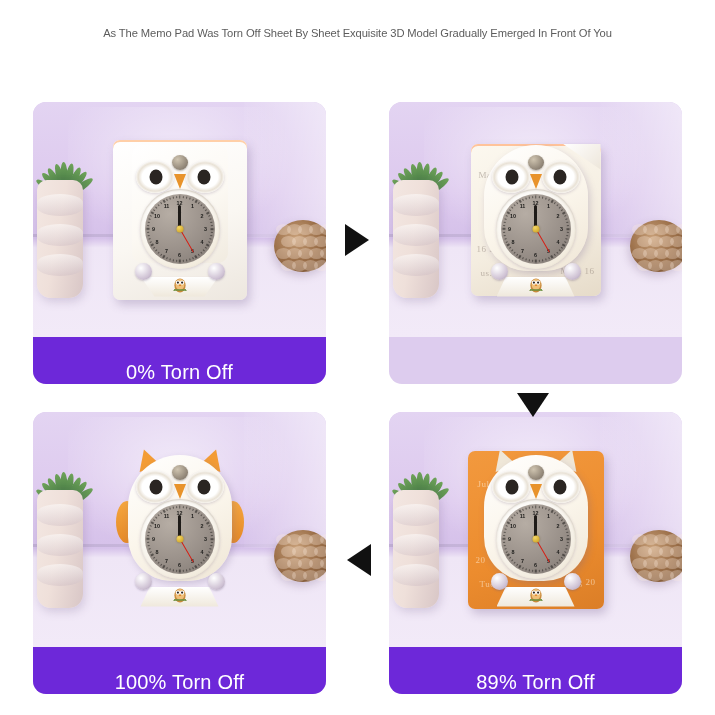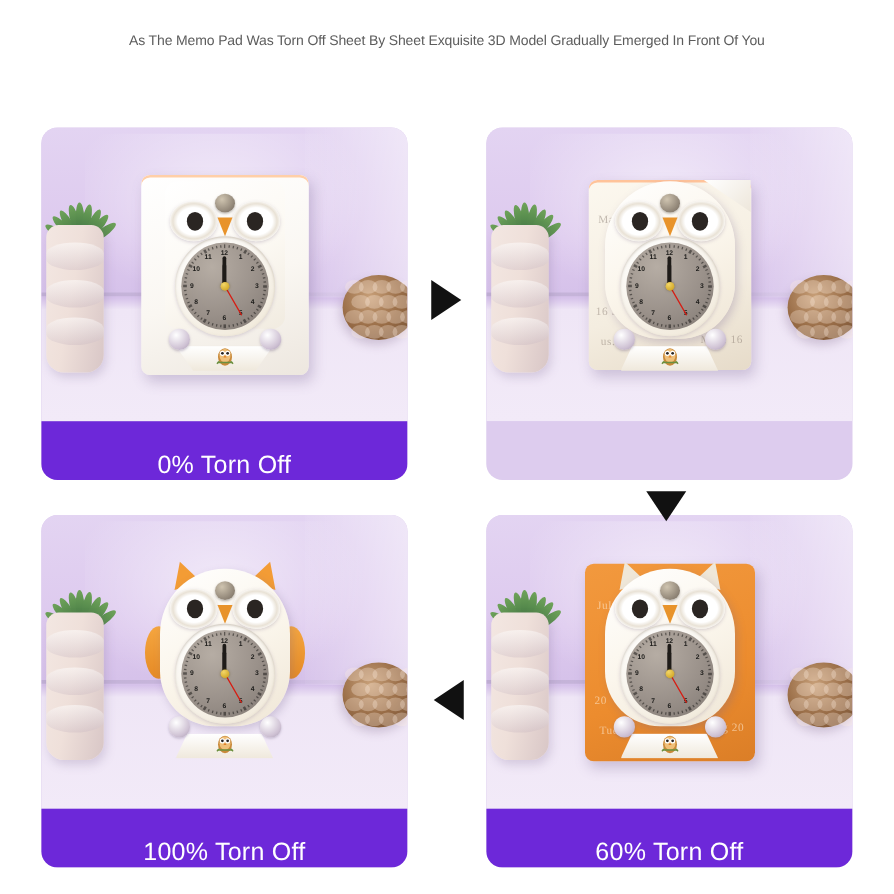--- a/index.html
+++ b/index.html
@@ -996,20 +996,20 @@
                   <circle cx="10.6" cy="6.6" r="1.1" fill="#2A2522"></circle>
                   <path d="M8.5 8.2 L7.2 10 L9.8 10 Z" fill="#E0802A"></path>
                   <path d="M2.5 14 L14.5 14" stroke="#6B8F3E" stroke-width="1.3"></path>
                   <path d="M4 13 L2 15 M13 13 L15 15" stroke="#6B8F3E" stroke-width="1"></path>
                 </svg></div>
           </div>
         </div>
       </div>
     </div>
     <div class="caption">
-      <span>60% Torn Off</span>
+      <span>89% Torn Off</span>
     </div>
   </div>
 </div>
 
 <div class="arrow" id="arrow-right"></div>
 <div class="arrow" id="arrow-down"></div>
 <div class="arrow" id="arrow-left"></div>
 
 </body></html>

